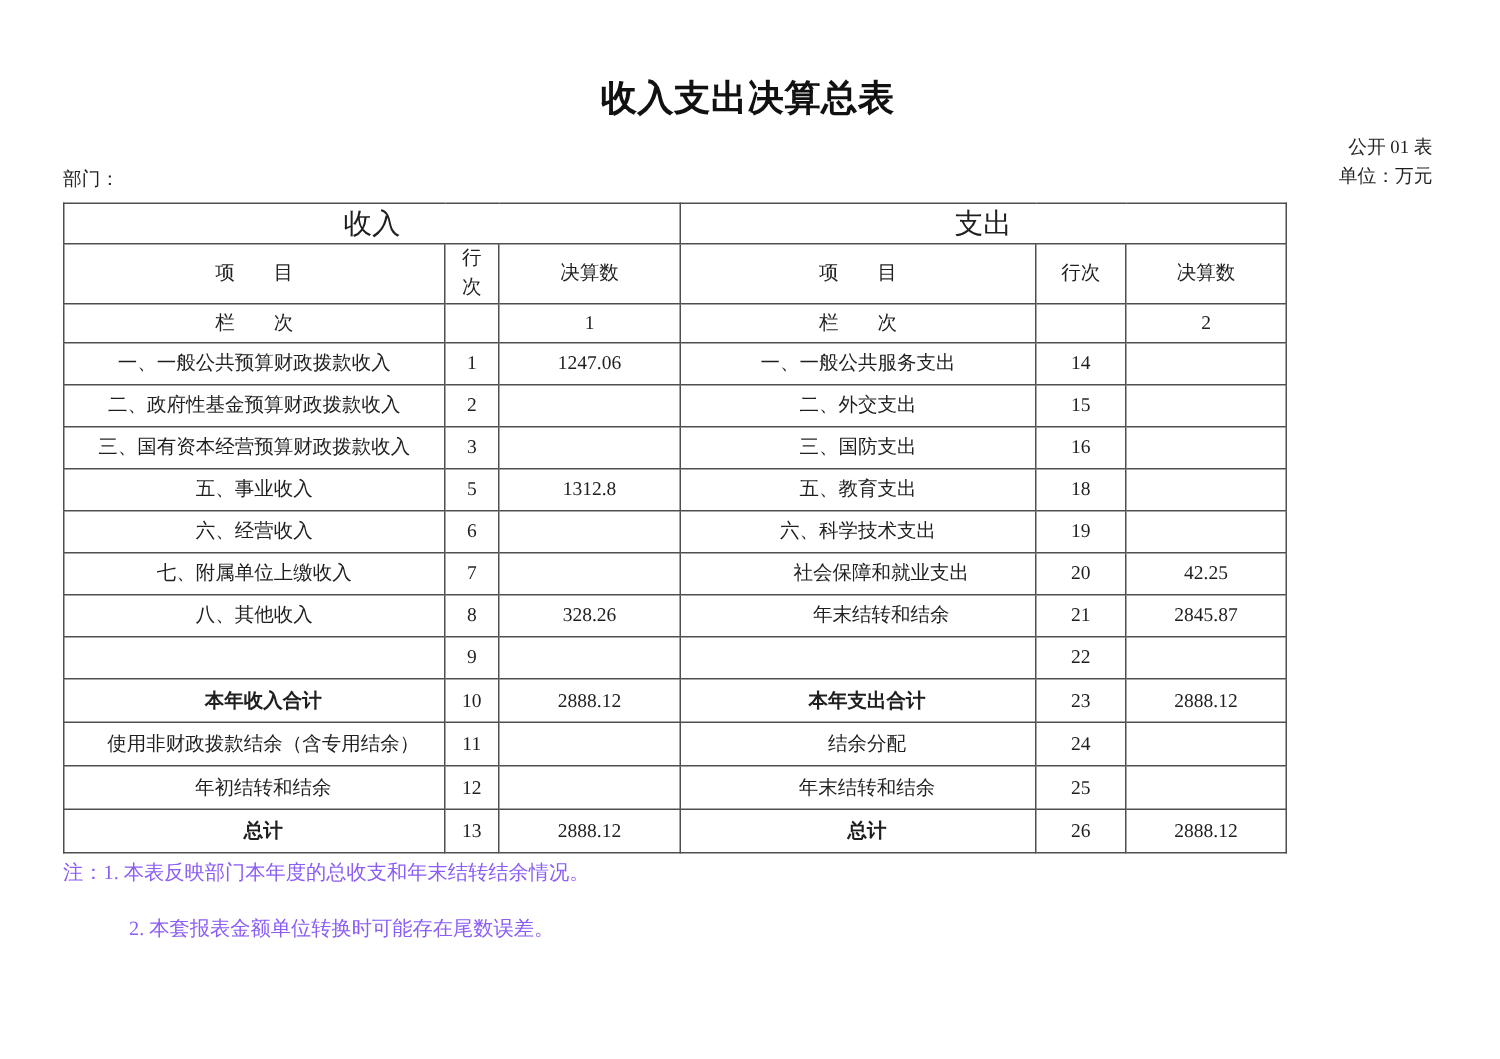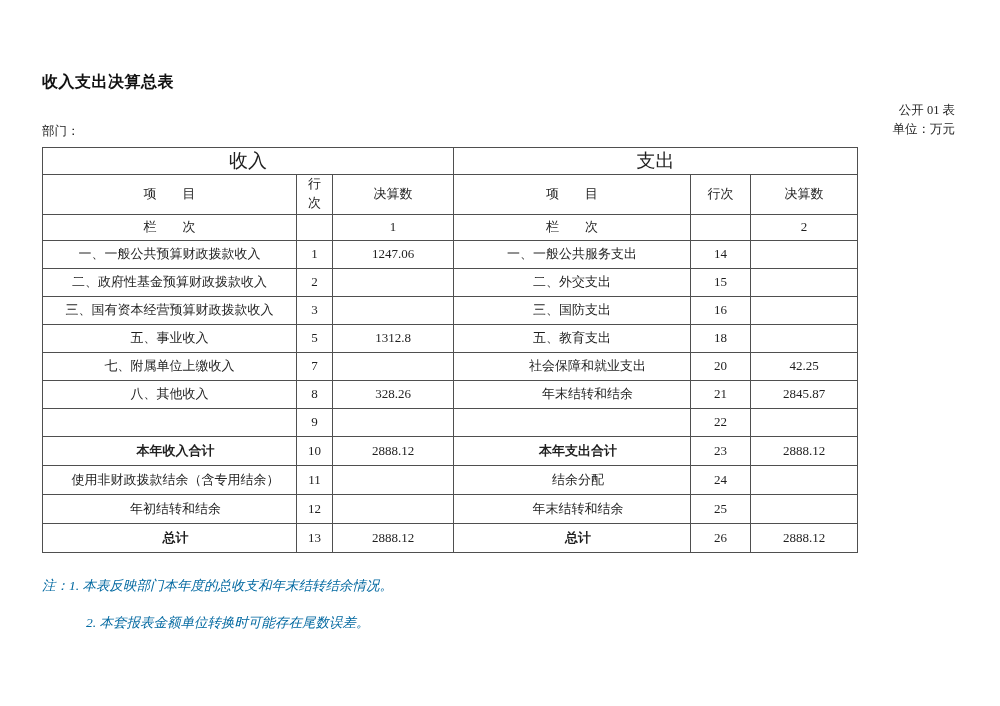--- a/index.html
+++ b/index.html
@@ -4,24 +4,24 @@
 <style>
   * { box-sizing: border-box; margin: 0; padding: 0; }
   html, body { width: 1000px; height: 706px; background: #ffffff; overflow: hidden; }
   body {
     font-family: "Liberation Serif", "DejaVu Serif", serif;
     color: #1f1f1f;
   }
   .page { width: 1000px; height: 706px; padding: 0 45px 0 42px; position: relative; }
 
   .title {
-    text-align: left;
-    font-size: 16px;
+    text-align: center;
+    font-size: 24px;
     font-weight: bold;
-    padding-top: 72px;
+    padding-top: 49px;
     letter-spacing: 0.5px;
     color: #111;
   }
 
   .meta {
     display: flex;
     justify-content: space-between;
     align-items: flex-end;
     margin-top: 8px;
     margin-bottom: 7px;
@@ -57,21 +57,21 @@
   .bold { font-weight: bold; }
 
   .vwrap {
     width: 15px;
     margin: 0 auto;
     word-break: break-all;
     white-space: normal;
     line-height: 1.45;
   }
 
-  .notes { margin-top: 24px; font-size: 13.5px; color: #0369a1; font-style: italic; }
+  .notes { margin-top: 4px; font-size: 13.5px; color: #8b5cf6; }
   .note-line1 { margin-left: 0; }
   .note-line2 { margin-left: 44px; margin-top: 19px; }
 </style>
 </head>
 <body>
 
 <div class="page">
 
   <div class="title">收入支出决算总表</div>
 
@@ -143,20 +143,28 @@
       </tr>
       <tr>
         <td class="item">五、事业收入</td>
         <td>5</td>
         <td>1312.8</td>
         <td class="item">五、教育支出</td>
         <td>18</td>
         <td></td>
       </tr>
       <tr>
+        <td class="item">六、经营收入</td>
+        <td>6</td>
+        <td></td>
+        <td class="item">六、科学技术支出</td>
+        <td>19</td>
+        <td></td>
+      </tr>
+      <tr>
         <td class="item">七、附属单位上缴收入</td>
         <td>7</td>
         <td></td>
         <td class="item indent">社会保障和就业支出</td>
         <td>20</td>
         <td>42.25</td>
       </tr>
       <tr>
         <td class="item">八、其他收入</td>
         <td>8</td>

